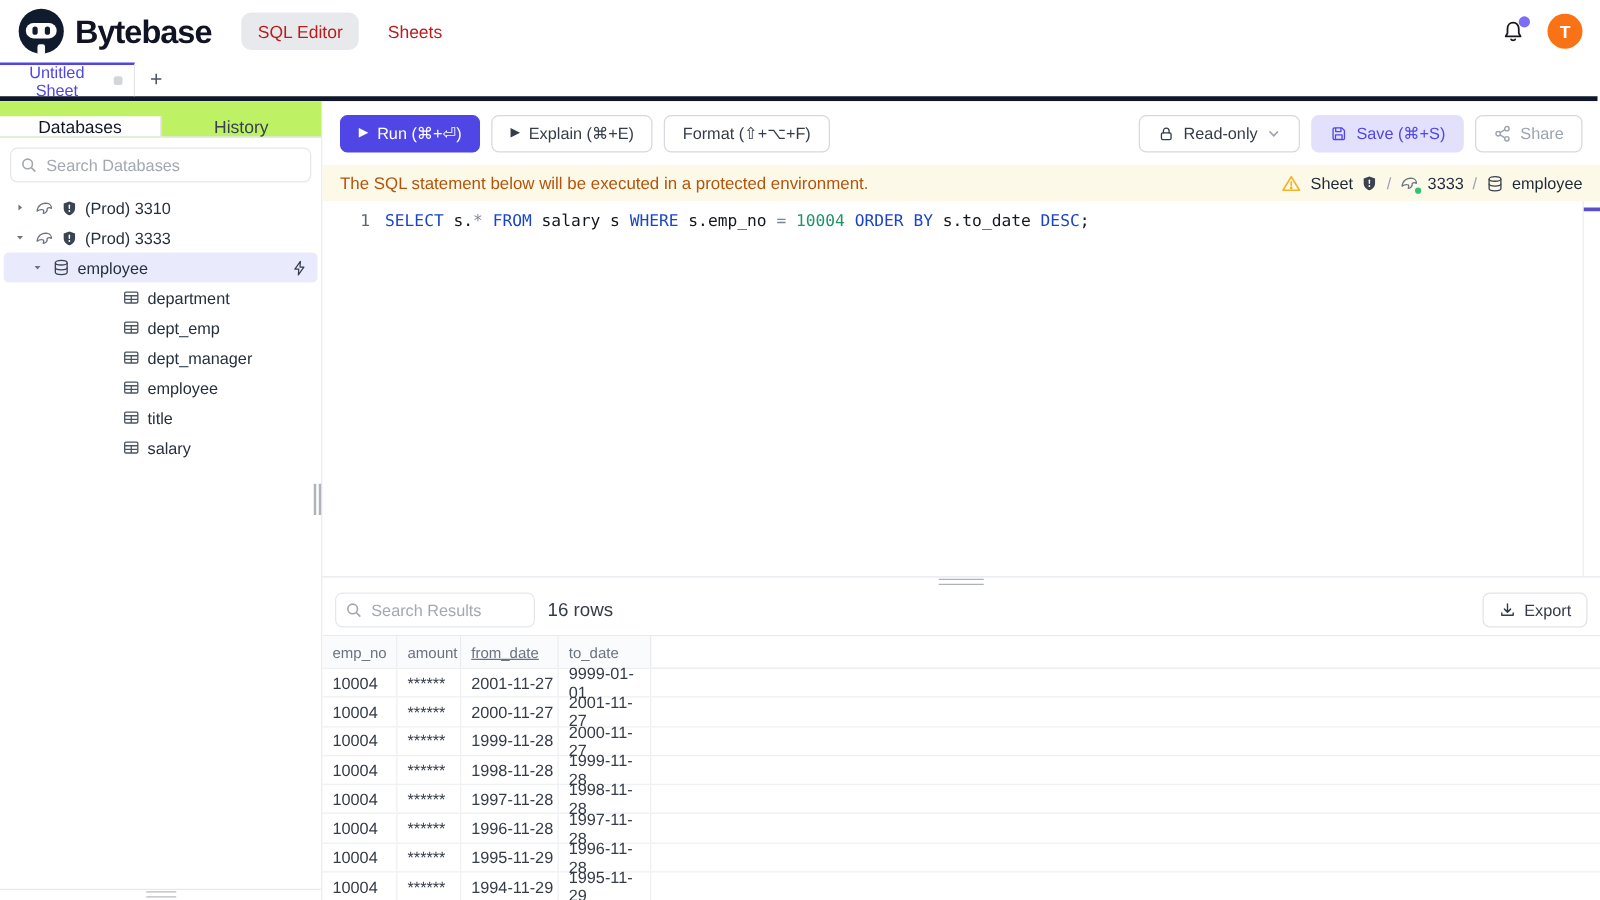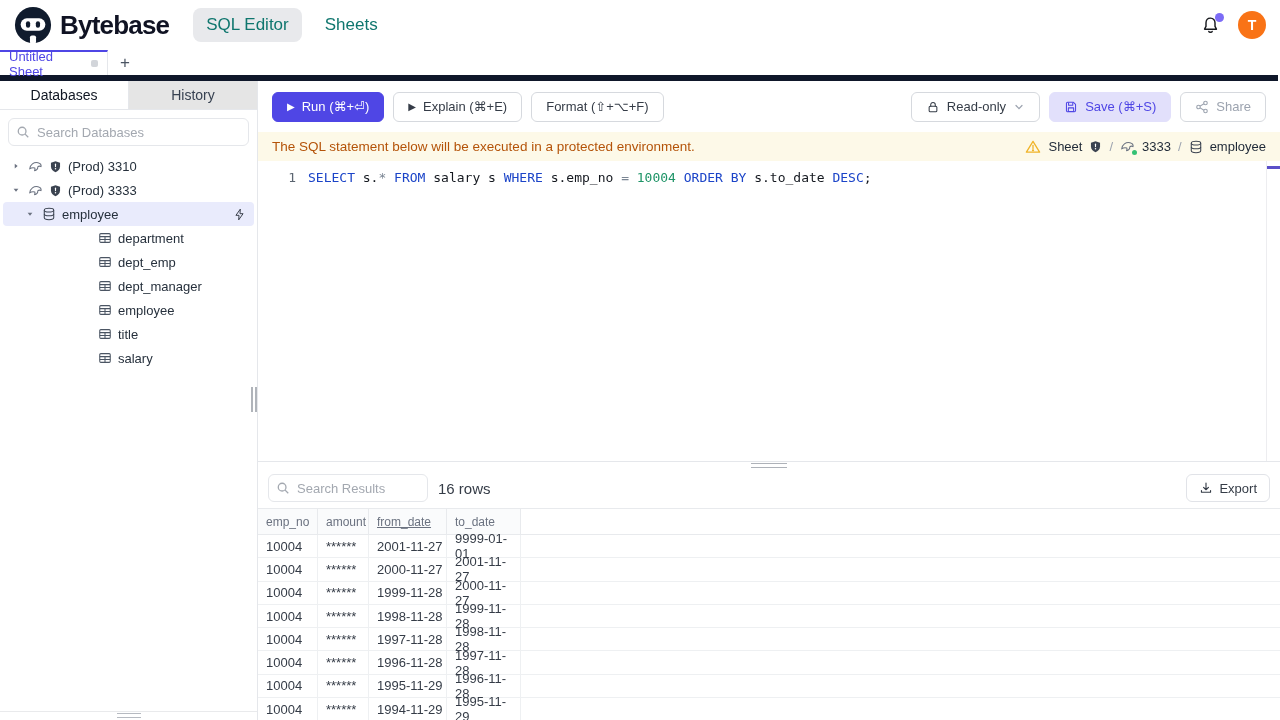--- a/index.html
+++ b/index.html
@@ -5,36 +5,36 @@
   * { margin:0; padding:0; box-sizing:border-box; }
   html,body { width:1280px; height:720px; overflow:hidden; }
   body { font-family:"Liberation Sans","DejaVu Sans",sans-serif; background:#fff; color:#1f2937; position:relative; }
   svg { display:block; }
 
   
   .app-header { position:absolute; top:0; left:0; right:0; height:50px; display:flex; align-items:center; padding:0 14px; background:#fff; }
   .logo { display:flex; align-items:center; gap:8px; }
   .wordmark { font-size:26px; font-weight:700; color:#101323; letter-spacing:-0.8px; }
   .top-nav { display:flex; align-items:center; margin-left:24px; gap:10px; }
-  .nav-item { font-size:17px; font-weight:500; color:#0f766e; padding:7px 13px; border-radius:8px; }
+  .nav-item { font-size:14px; font-weight:500; color:#b91c1c; padding:7px 13px; border-radius:8px; }
   .nav-item.active { background:#e8e9ec; }
   .header-right { margin-left:auto; display:flex; align-items:center; gap:14px; }
   .bell-wrap { position:relative; padding:4px; }
   .bell-dot { position:absolute; top:1px; right:0; width:9px; height:9px; border-radius:50%; background:#7c6cf6; }
   .avatar { width:28px; height:28px; border-radius:50%; background:#f97316; color:#fff; font-size:14px; font-weight:600; display:flex; align-items:center; justify-content:center; }
 
   
-  .tab-bar { position:absolute; top:50px; left:0; right:2px; height:31px; border-bottom:6px solid #0f172a; display:flex; background:#fff; }
+  .tab-bar { position:absolute; top:50px; left:0; right:2px; height:31px; border-bottom:4px solid #0f172a; display:flex; background:#fff;text-align:center; }
   .sheet-tab { width:108px; display:flex; align-items:center; gap:9px; padding:0 9px; border-top:2px solid #4f46e5; border-right:1px solid #e5e7eb; color:#4f46e5; font-size:13px; }
   .dirty-dot { width:7px; height:7px; border-radius:2px; background:#d2d5da; flex:none; }
   .tab-add { width:34px; display:flex; align-items:center; justify-content:center; color:#4b5563; font-size:17px; }
 
   
   .sidebar { position:absolute; top:81px; left:0; bottom:0; width:258px; border-right:1px solid #e5e7eb; background:#fff; }
-  .sidebar-tabs { height:29px; display:flex; background:#e5e5e5; border-bottom:1px solid #e5e7eb; }
+  .sidebar-tabs { height:29px; display:flex; background:#bef264; border-bottom:1px solid #e5e7eb;align-items:flex-end; }
   .sidebar-tab { flex:1; display:flex; align-items:center; justify-content:center; font-size:14px; font-weight:500; color:#374151; }
   .sidebar-tab.active { background:#fff; color:#101623; border-right:1px solid #e5e7eb; }
   .sidebar-search { margin:8px; position:relative; }
   .sidebar-search svg, .results-search svg { position:absolute; left:8px; top:7px; }
   .search-input { width:100%; height:28px; border:1px solid #e5e7eb; border-radius:6px; padding:0 8px 0 28px; font-size:13px; color:#737373; outline:none; background:#fff; }
   .search-input::placeholder { color:#a3a8b0; }
   .tree { margin-top:5px; font-size:13px; color:#26303c; }
   .tree-row { height:24px; display:flex; align-items:center; gap:6px; padding-left:10px; }
   .tree-row.lvl-db { padding-left:24px; }
   .tree-row.lvl-table { padding-left:54px;margin-left:44px; }

